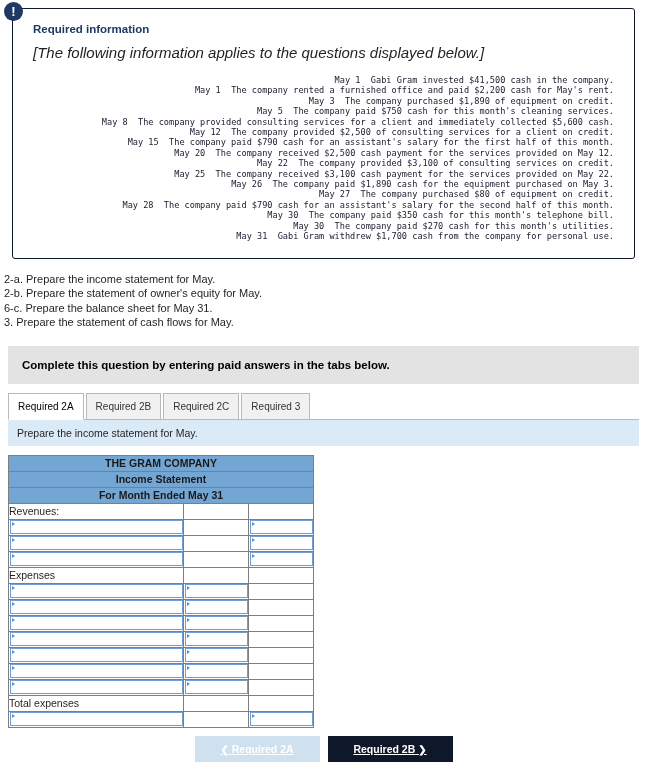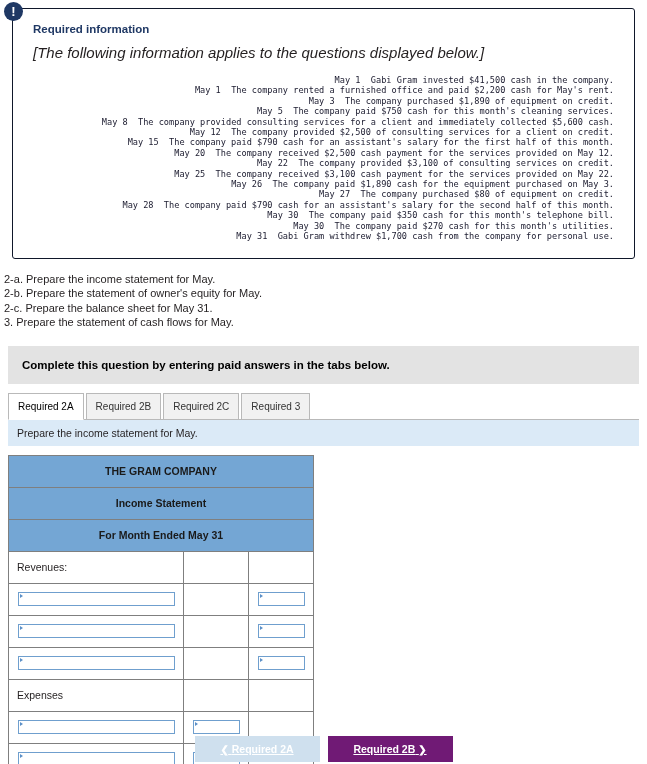--- a/index.html
+++ b/index.html
@@ -130,21 +130,21 @@
   #stmt-wrap { margin: 9px 0 0 8px; }
   table#stmt {
     border-collapse: collapse;
     table-layout: fixed;
     width: 305px;
     font-size: 10px;
   }
   table#stmt td {
     border: 1px solid #7f7f7f;
     height: 15px;
-    padding: 8px;
+    padding: 0;
     vertical-align: middle;
     margin-left: 38px;
   }
   .col-a { width: 175px; }
   .col-b { width: 65px; }
   .col-c { width: 65px; }
 
   .hdr td {
     background: #74a6d4;
     text-align: center;
@@ -200,41 +200,41 @@
     text-align: center;
     border: none;
     font-family: "Liberation Sans", sans-serif;
     text-decoration: underline;
   }
   #prev-btn {
     background: #cfe0ee;
     color: #ffffff;
   }
   #next-btn {
-    background: #701a75;
+    background: #0f172a;
     color: #ffffff;
   }
   .chev { font-size: 10px; }
 </style>
 </head>
 <body>
 
 <div id="req-panel-wrap">
   <div id="req-badge">!</div>
   <div id="req-panel">
     <div id="req-title">Required information</div>
     <div id="req-subtitle">[The following information applies to the questions displayed below.]</div>
     <div id="txn-list"><div class="txn-row"> May 1  Gabi Gram invested $41,500 cash in the company.</div><div class="txn-row"> May 1  The company rented a furnished office and paid $2,200 cash for May's rent.</div><div class="txn-row"> May 3  The company purchased $1,890 of equipment on credit.</div><div class="txn-row"> May 5  The company paid $750 cash for this month's cleaning services.</div><div class="txn-row"> May 8  The company provided consulting services for a client and immediately collected $5,600 cash.</div><div class="txn-row">May 12  The company provided $2,500 of consulting services for a client on credit.</div><div class="txn-row">May 15  The company paid $790 cash for an assistant's salary for the first half of this month.</div><div class="txn-row">May 20  The company received $2,500 cash payment for the services provided on May 12.</div><div class="txn-row">May 22  The company provided $3,100 of consulting services on credit.</div><div class="txn-row">May 25  The company received $3,100 cash payment for the services provided on May 22.</div><div class="txn-row">May 26  The company paid $1,890 cash for the equipment purchased on May 3.</div><div class="txn-row">May 27  The company purchased $80 of equipment on credit.</div><div class="txn-row">May 28  The company paid $790 cash for an assistant's salary for the second half of this month.</div><div class="txn-row">May 30  The company paid $350 cash for this month's telephone bill.</div><div class="txn-row">May 30  The company paid $270 cash for this month's utilities.</div><div class="txn-row">May 31  Gabi Gram withdrew $1,700 cash from the company for personal use.</div></div>
   </div>
 </div>
 
 <div id="requirements">
     <div class="req-line"><b>2-a.</b><span> Prepare the income statement for May.</span></div>
     <div class="req-line"><b>2-b.</b><span> Prepare the statement of owner's equity for May.</span></div>
-    <div class="req-line"><b>2-c.</b><span> Prepare the balance sheet for May 31.</span></div>
+    <div class="req-line"><b>6-c.</b><span> Prepare the balance sheet for May 31.</span></div>
     <div class="req-line"><b>3.</b><span> Prepare the statement of cash flows for May.</span></div>
   </div>
 
 <div id="complete-bar">Complete this question by entering paid answers in the tabs below.</div>
 
 <div id="tab-strip">
     <div class="tab active">Required 2A</div>
     <div class="tab">Required 2B</div>
     <div class="tab">Required 2C</div>
     <div class="tab">Required 3</div>

